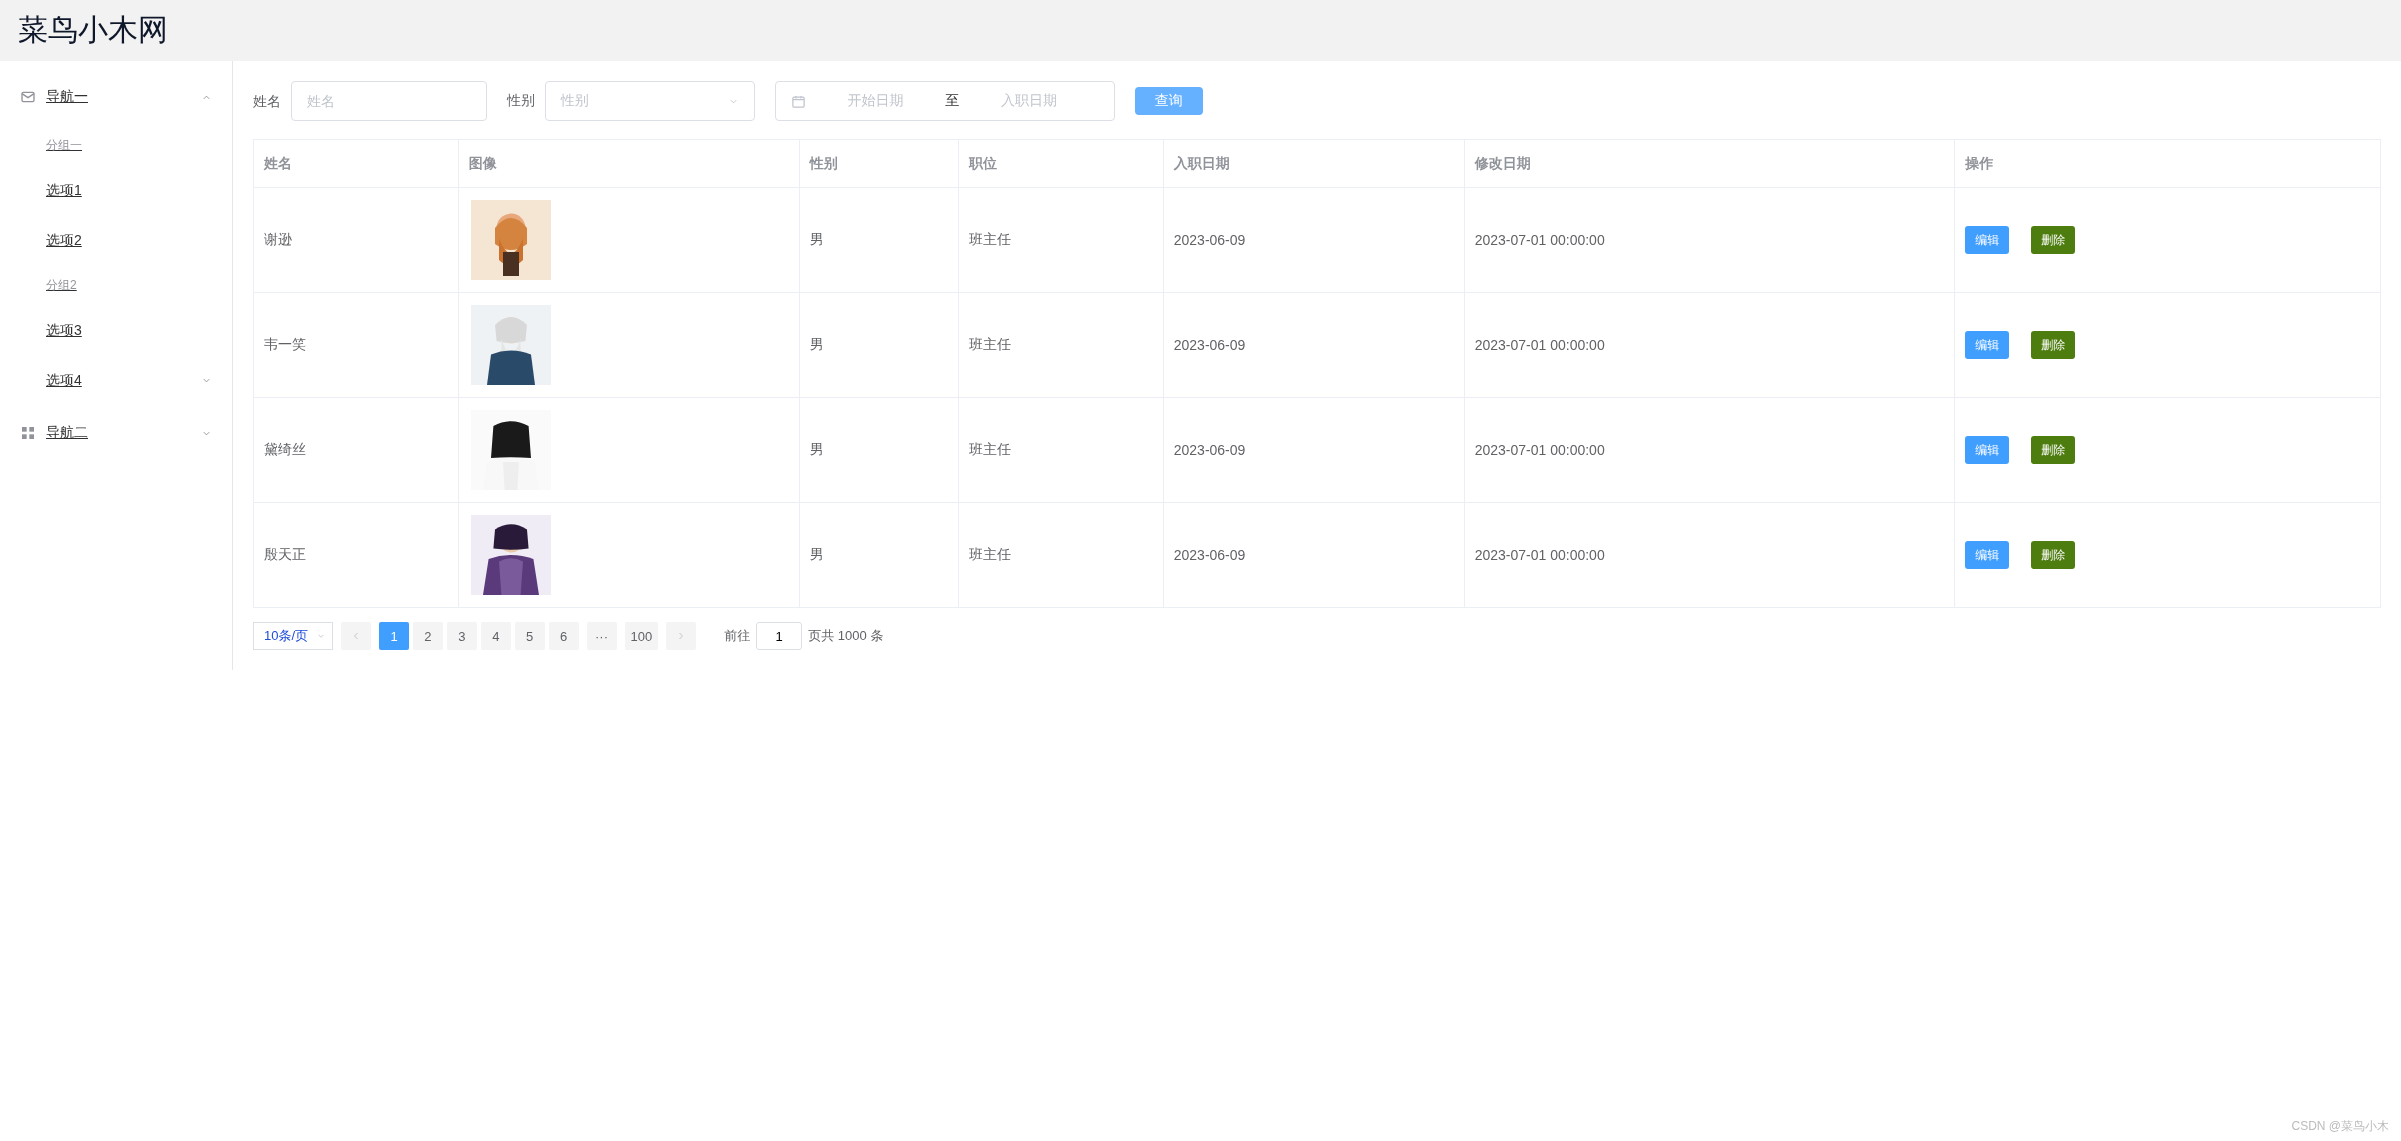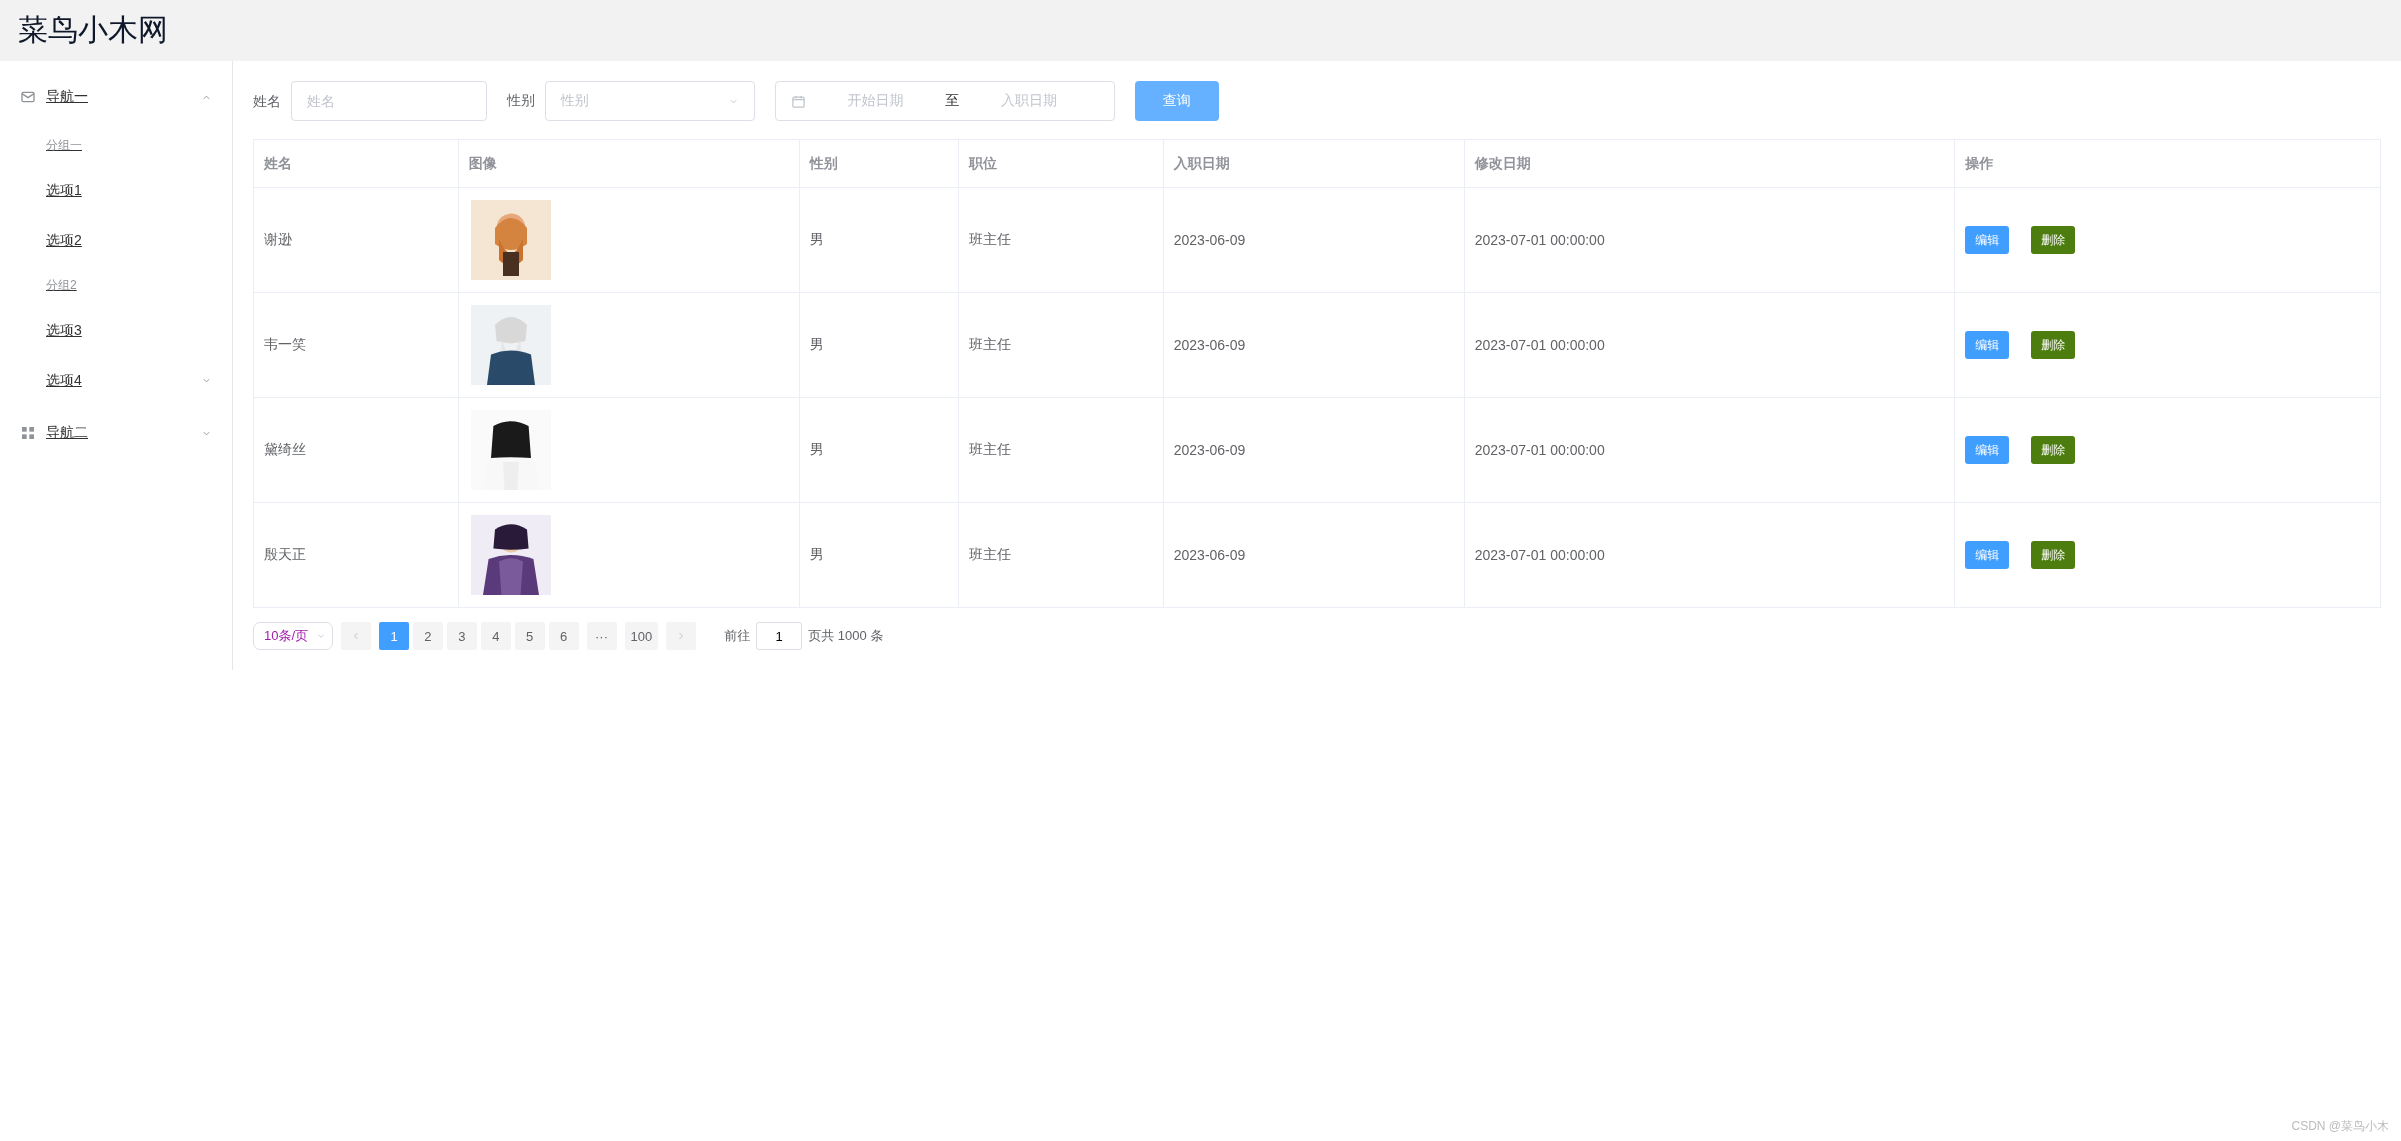--- a/index.html
+++ b/index.html
@@ -19,35 +19,35 @@
   .label { color: #606266; font-size: 14px; margin-right: 6px; }
   .input, .select, .date-range { height: 40px; border: 1px solid #dcdfe6; border-radius: 4px; padding: 0 15px; font-size: 14px; color: #606266; background: #fff; }
   .input { width: 196px; }
   .input::placeholder { color: #c0c4cc; }
   .select { width: 210px; display: inline-flex; align-items: center; color: #c0c4cc; cursor: pointer; justify-content: space-between; }
   .select .sel-arrow { color: #c0c4cc; font-size: 12px; }
   .date-range { width: 340px; display: inline-flex; align-items: center; gap: 0; }
   .date-range .cal-icon { color: #c0c4cc; }
   .date-range .ph { flex: 1; text-align: center; color: #c0c4cc; }
   .date-range .sep { color: #303133; }
-  .btn { height: 40px; padding: 0 28px; border-radius: 4px; border: none; cursor: pointer; font-size: 14px; }
+  .btn { height: 28px; padding: 0 20px; border-radius: 4px; border: none; cursor: pointer; font-size: 14px; }
   .btn-primary { background: #409eff; color: #fff; }
   .btn-primary.light { background: #66b1ff; }
   .btn-sm { height: 28px; padding: 0 10px; border-radius: 3px; border: none; cursor: pointer; font-size: 12px; color: #fff; }
   .btn-edit { background: #409eff; }
   .btn-del { background: #4d7c0f; }
   table { width: 100%; border-collapse: collapse; border: 1px solid #ebeef5; }
   th, td { border-bottom: 1px solid #ebeef5; border-right: 1px solid #ebeef5; text-align: left; padding: 12px 10px; color: #606266; }
   th { color: #909399; font-weight: 700; background: #fff; height: 48px; }
   td { height: 96px; }
   .avatar-cell { display: flex; align-items: center; justify-content: flex-start; }
   .avatar { width: 84px; height: 80px; display: inline-block; }
   .ops { display: flex; gap: 22px; }
   .pagination { display: flex; align-items: center; gap: 8px; margin-top: 14px; color: #606266; }
-  .page-size { height: 28px; border: 1px solid #dcdfe6; border-radius: 7px; padding: 0 24px 0 10px; font-size: 13px; color: #a21caf; background: #fff; position: relative; display: inline-flex; align-items: center; cursor: pointer; }
+  .page-size { height: 28px; border: 1px solid #dcdfe6; border-radius: 0; padding: 0 24px 0 10px; font-size: 13px; color: #1d4ed8; background: #fff; position: relative; display: inline-flex; align-items: center; cursor: pointer; }
   .page-size .sel-arrow { position: absolute; right: 6px; color: #c0c4cc; font-size: 11px; }
   .pbtn { min-width: 30px; height: 28px; padding: 0 6px; background: #f4f4f5; color: #606266; border: none; border-radius: 2px; font-size: 13px; cursor: pointer; display: inline-flex; align-items: center; justify-content: center; }
   .pbtn.active { background: #409eff; color: #fff; }
   .pbtn.nav { color: #c0c4cc; }
   .jump { display: inline-flex; align-items: center; gap: 6px; margin-left: 20px; font-size: 13px; }
   .jump input { width: 46px; height: 28px; border: 1px solid #dcdfe6; border-radius: 3px; text-align: center; font-size: 13px; }
   .watermark { position: fixed; bottom: 6px; right: 12px; font-size: 12px; color: #bbb; margin-top: 44px; }
   svg { display: block; }
 </style>
 </head>

